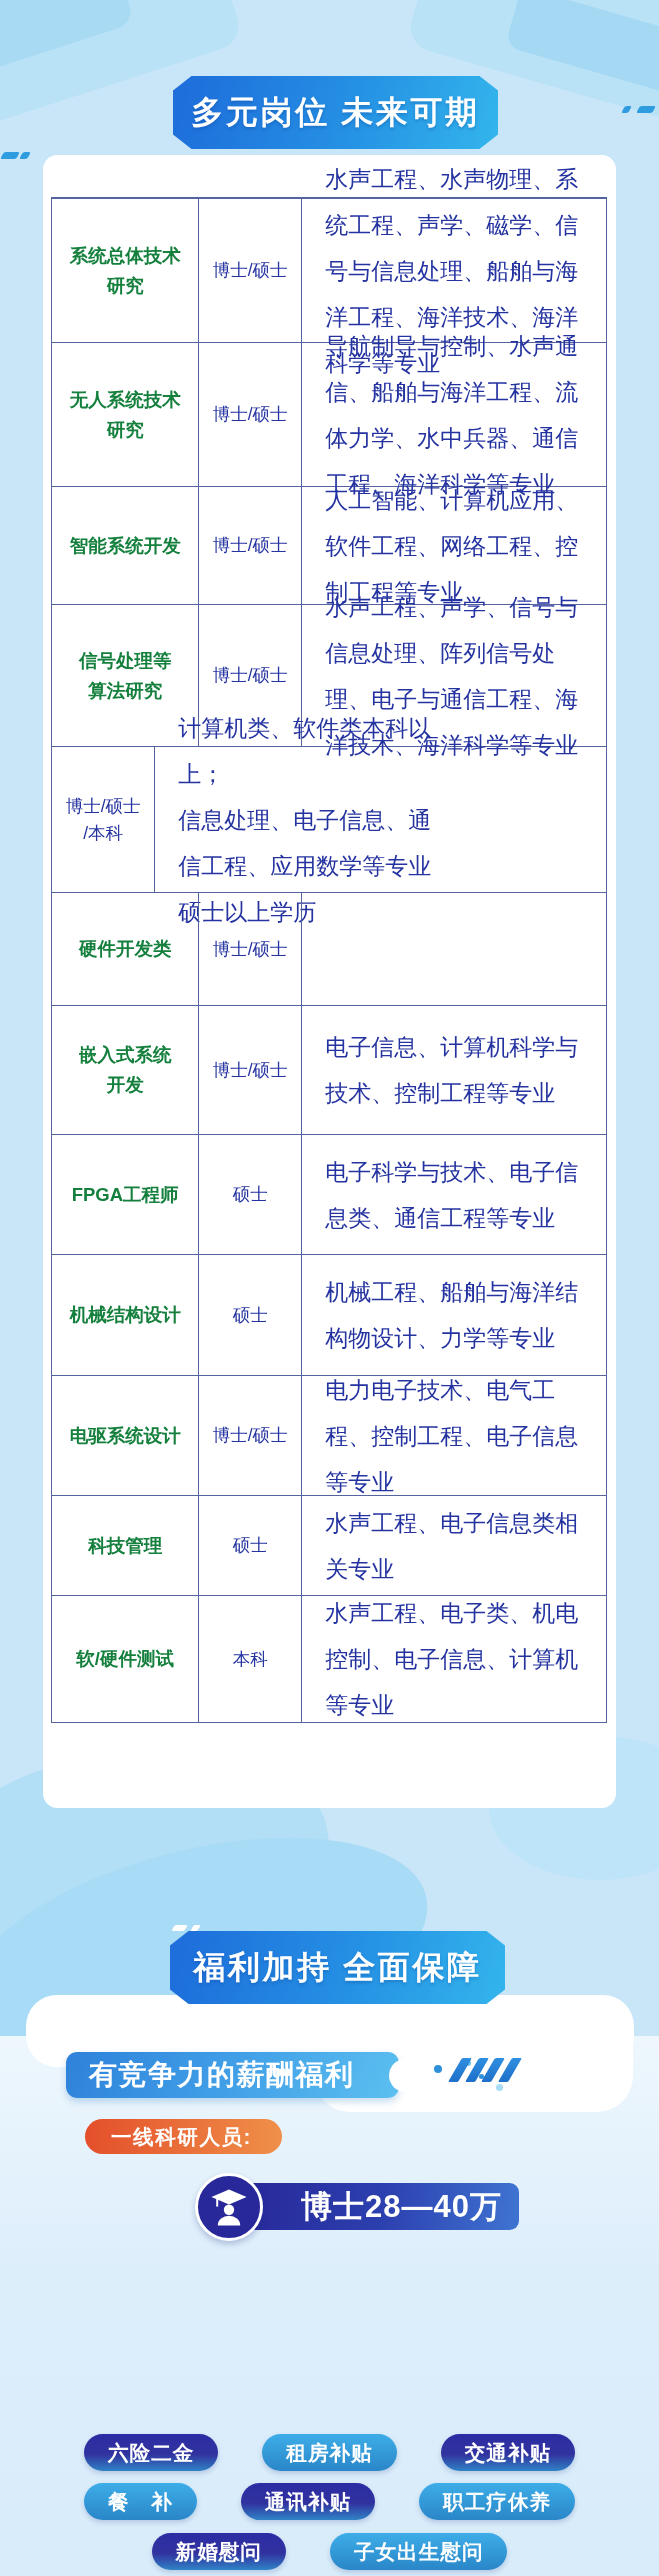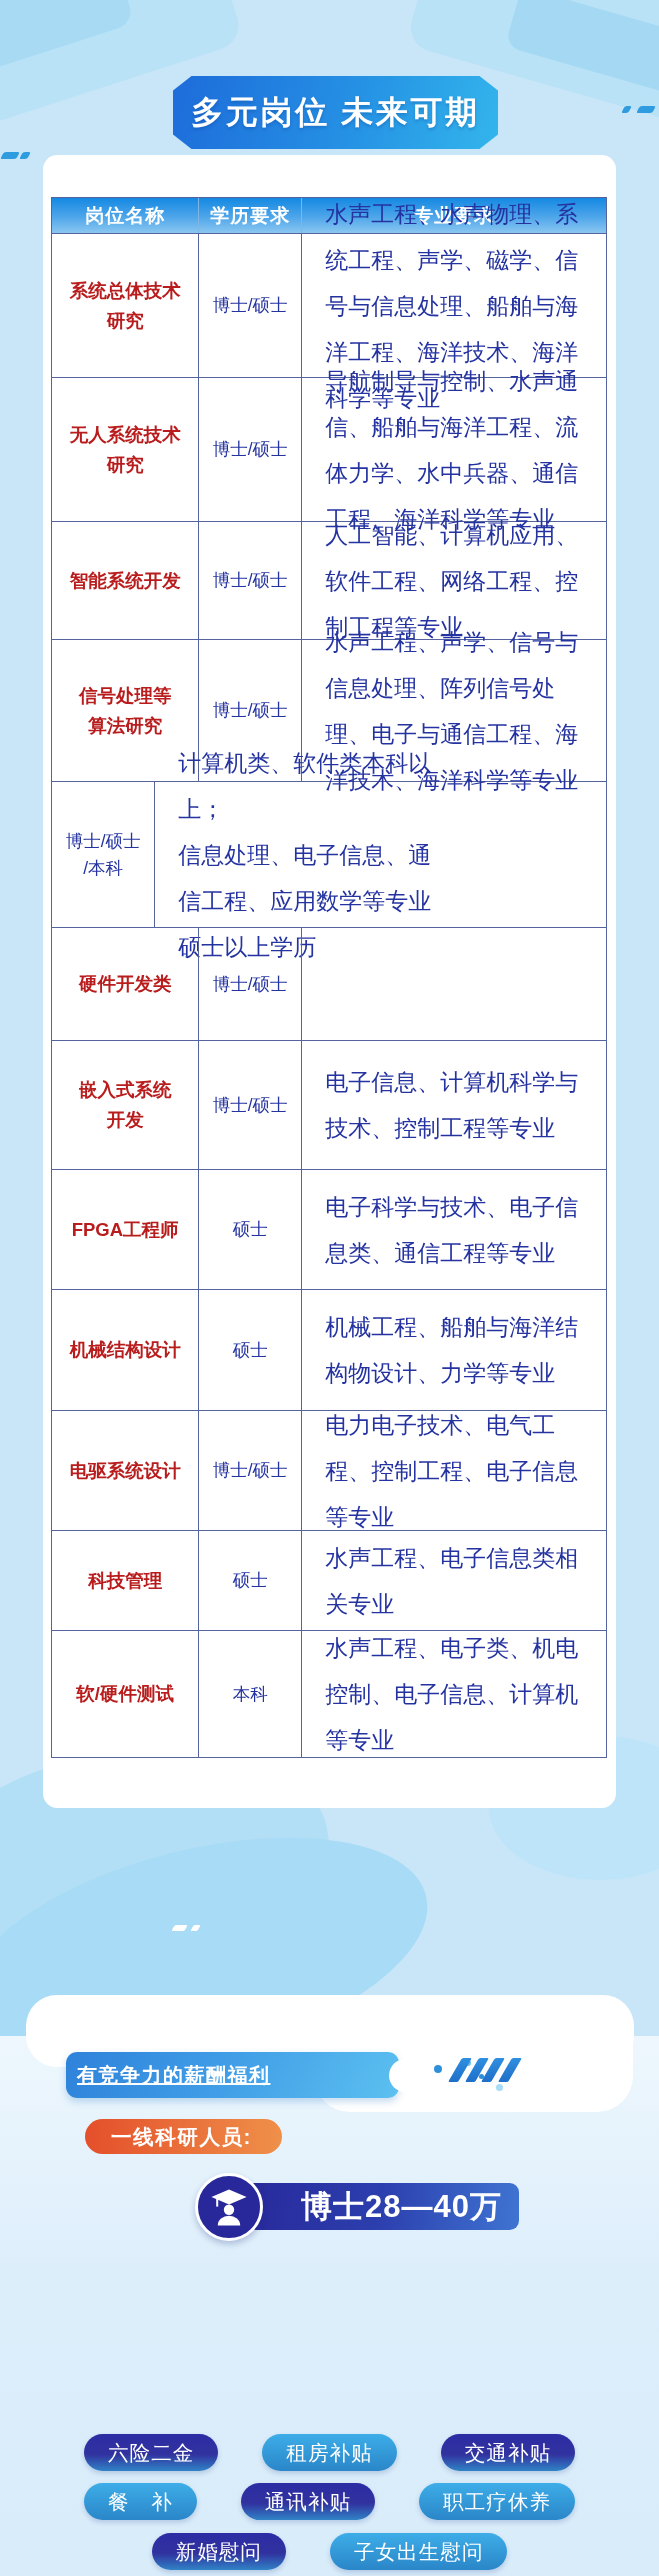--- a/index.html
+++ b/index.html
@@ -31,55 +31,55 @@
 
   
   .card1 { position:absolute; left:43px; top:155px; width:573px; height:1653px; background:#ffffff; border-radius:14.4px; z-index:2; }
   .jobtable { position:absolute; left:8.2px; top:42px; width:556px; border:1px solid #55649e; }
   .thead { display:flex; height:35px; background:linear-gradient(180deg,#1489e2 0%,#4fa6ea 55%,#8ac7f2 100%); }
   .th { display:flex; align-items:center; justify-content:center; color:#fff; font-size:19px; font-weight:bold; letter-spacing:1px; }
   .trow { display:flex; border-top:1px solid #55649e; }
   .c1 { width:147px; border-right:1px solid #55649e; display:flex; align-items:center; justify-content:center; text-align:center; }
   .c2 { width:103px; border-right:1px solid #55649e; display:flex; align-items:center; justify-content:center; text-align:center; }
   .c3 { width:304px; display:flex; align-items:center; padding:10.3px 14.4px 10.3px 23px; }
-  .jobname { font-size:18.5px; font-weight:bold; color:#b91c1c; line-height:1.6; white-space:pre-line; }
+  .jobname { font-size:18.5px; font-weight:bold; color:#15803d; line-height:1.6; white-space:pre-line; }
   .degree { font-size:17.5px; color:#2433a0; line-height:1.5; white-space:pre-line; }
   .majors { font-size:23px; color:#2433a0; line-height:2.0; white-space:pre-line; }
 
   
   .panel2 { position:absolute; left:0; top:2036px; width:659px; height:1304px;
     background:linear-gradient(180deg,#eef7fd 0%,#ddeefb 18%,#d5eaf9 60%,#d0e8f8 100%); z-index:1; }
   .cloud1 { position:absolute; left:26px; top:1995px; width:608px; height:72px; background:#fff; border-radius:31px; z-index:2; }
   .cloud2 { position:absolute; left:314px; top:2004px; width:319px; height:108px; background:#fff; border-radius:36px; z-index:2; }
 
   .ribbon { position:absolute; height:46px; border-radius:11.3px; display:flex; align-items:center;
     background:linear-gradient(115deg,#2e82da 0%,#3f9ce6 45%,#5cc0f0 100%);
     box-shadow:0 3.1px 7.2px rgba(40,120,200,.25); z-index:5; }
-  .ribbon-text { color:#fff; font-size:20px; font-weight:bold; letter-spacing:1.5px; padding-left:11px;text-decoration:underline; }
+  .ribbon-text { color:#fff; font-size:28px; font-weight:bold; letter-spacing:1.5px; padding-left:23px; }
   .dot { position:absolute; border-radius:50%; z-index:5; }
 
   .orange-tag { position:absolute; left:85px; top:2119px; height:35px; display:inline-flex; align-items:center;
     background:linear-gradient(90deg,#e44f2b,#ef9049); border-radius:17.5px; padding:0 30px 0 26px; z-index:5; }
   .orange-tag-text { color:#fff; font-size:20.6px; font-weight:bold; letter-spacing:1.5px; }
 
   .salary-row { position:absolute; left:195px; width:325px; height:68px; z-index:5; }
   .salary-bar { position:absolute; left:47px; top:10.3px; width:277px; height:47px; border-radius:9.3px; }
   .salary-icon { position:absolute; left:0; top:0; width:68px; height:68px; border-radius:50%;
     border:3.1px solid #fff; display:flex; align-items:center; justify-content:center;
     box-shadow:0 3.1px 6.2px rgba(20,40,120,.25); }
   .salary-label { position:absolute; left:106px; top:10.3px; height:47px; display:flex; align-items:center;
     color:#fff; font-size:31px; font-weight:bold; letter-spacing:1px; }
   .t-indigo-bar { background:linear-gradient(95deg,#28289a 0%,#2c3fae 50%,#3f74d2 100%); }
   .t-blue-bar   { background:linear-gradient(95deg,#2c6cd0 0%,#3b93e0 55%,#54b4ec 100%); }
   .t-light-bar  { background:linear-gradient(95deg,#3b97de 0%,#4fb0e8 55%,#67c8f2 100%); }
   .i-indigo { background:#29289a; } .i-blue { background:#3b82e0; } .i-light { background:#4fa9ec; }
 
   .prow { position:absolute; left:0; width:100%; display:flex; justify-content:center; gap:44px; z-index:5; }
   .pill { height:37px; border-radius:18.5px; display:flex; align-items:center; justify-content:center;
-    color:#fff; font-size:20.6px; font-weight:normal; letter-spacing:1px; padding:16px 24px;
+    color:#fff; font-size:20.6px; font-weight:bold; letter-spacing:1px; padding:16px 24px;
     box-shadow:0 2.6px 5.2px rgba(30,60,140,.2); }
   .p-indigo { background:linear-gradient(180deg,#2c2ca4 0%,#31329f 55%,#3083c6 100%); }
   .p-cyan   { background:linear-gradient(180deg,#3dade8 0%,#2a86c8 100%); }
 </style>
 </head>
 <body>
 
 <div id="page">
 
   <div class="deco deco-tl1"></div>
@@ -94,25 +94,20 @@
   <div class="blob blob1"></div>
   <div class="blob blob2"></div>
   <div class="blob blob3"></div>
 
   <div class="badge badge1">
     <span class="badge-text">多元岗位 未来可期</span>
   </div>
 
   <div class="card1">
     <div class="jobtable">
-      <div class="thead">
-        <div class="th c1" style="border-right-color:#7fb6e6;">岗位名称</div>
-        <div class="th c2" style="border-right-color:#7fb6e6;">学历要求</div>
-        <div class="th" style="width:304px;">专业要求</div>
-      </div>
 
       <div class="trow" style="height:144px;">
         <div class="c1">
             <span class="jobname">系统总体技术
 研究</span>
           </div>
         <div class="c2">
             <span class="degree">博士/硕士</span>
           </div>
         <div class="c3">
@@ -239,20 +234,23 @@
             <span class="majors">水声工程、电子类、机电控制、电子信息、计算机等专业</span>
           </div>
       </div>
     </div>
   </div>
 
   <div class="panel2"></div>
   <div class="cloud1"></div>
   <div class="cloud2"></div>
 
+  <div class="badge badge2">
+    <span class="badge-text">福利加持 全面保障</span>
+  </div>
   <div class="wslash" style="left:173px;top:1925px;width:13.4px;height:6.2px;"></div>
   <div class="wslash" style="left:192px;top:1925px;width:6.7px;height:6.2px;"></div>
   <div class="bslash" style="left:455px;top:2058px;width:10.3px;height:24px;"></div>
   <div class="bslash" style="left:472px;top:2058px;width:10.3px;height:24px;"></div>
   <div class="bslash" style="left:488px;top:2058px;width:10.3px;height:24px;"></div>
   <div class="bslash" style="left:505px;top:2058px;width:10.3px;height:24px;"></div>
 
   <div class="ribbon" style="left:66px;top:2052px;width:333px;">
     <span class="ribbon-text">有竞争力的薪酬福利</span>
   </div>

